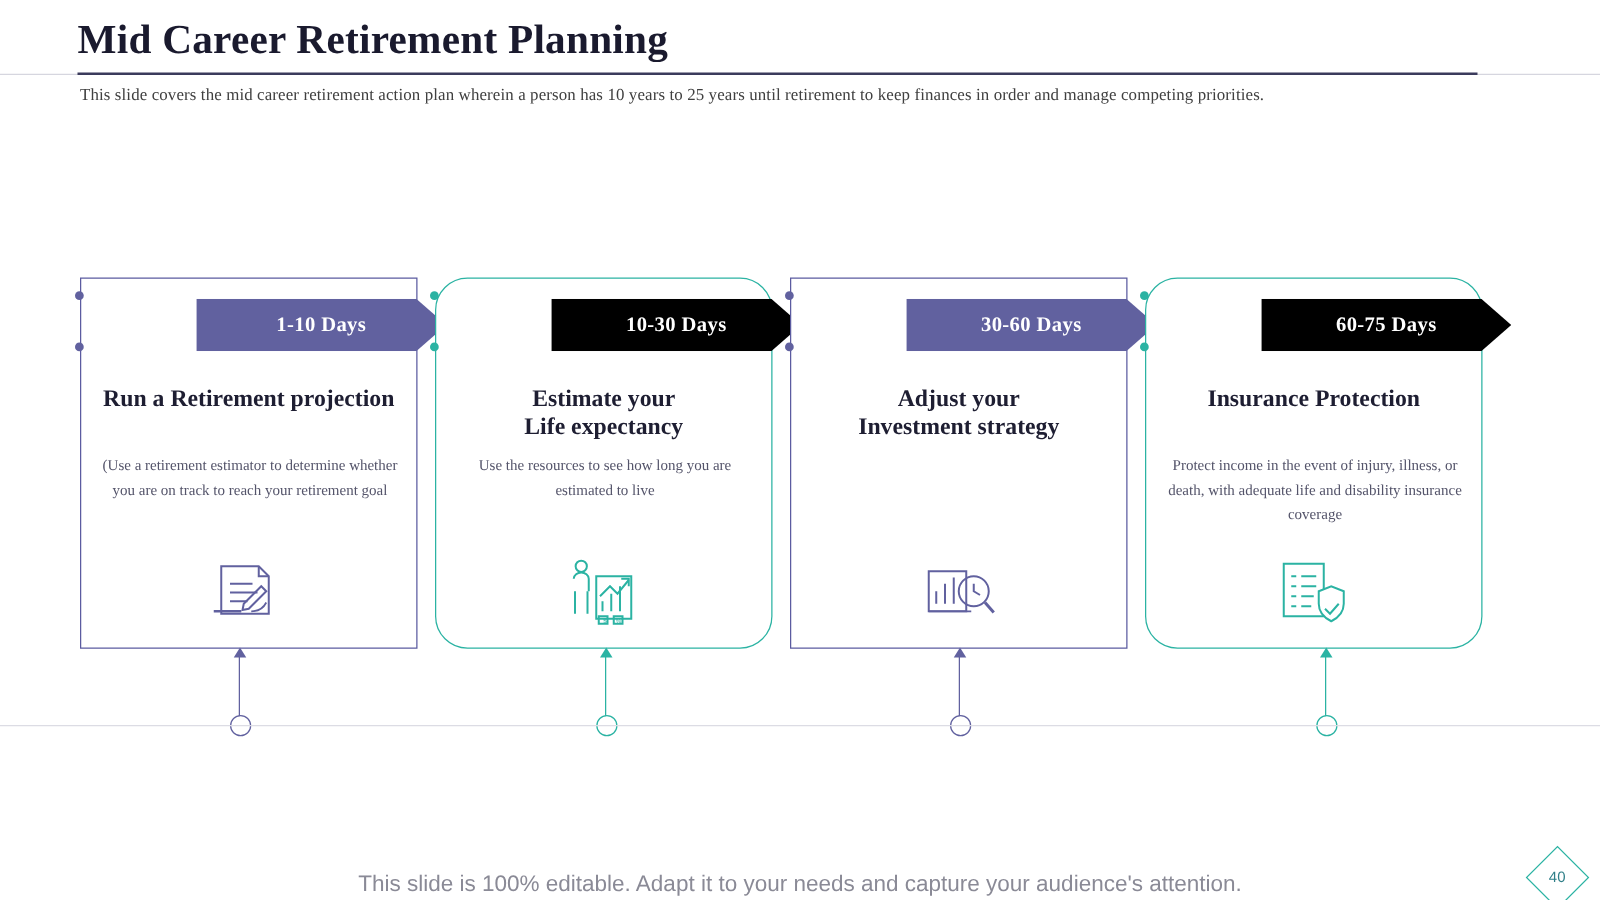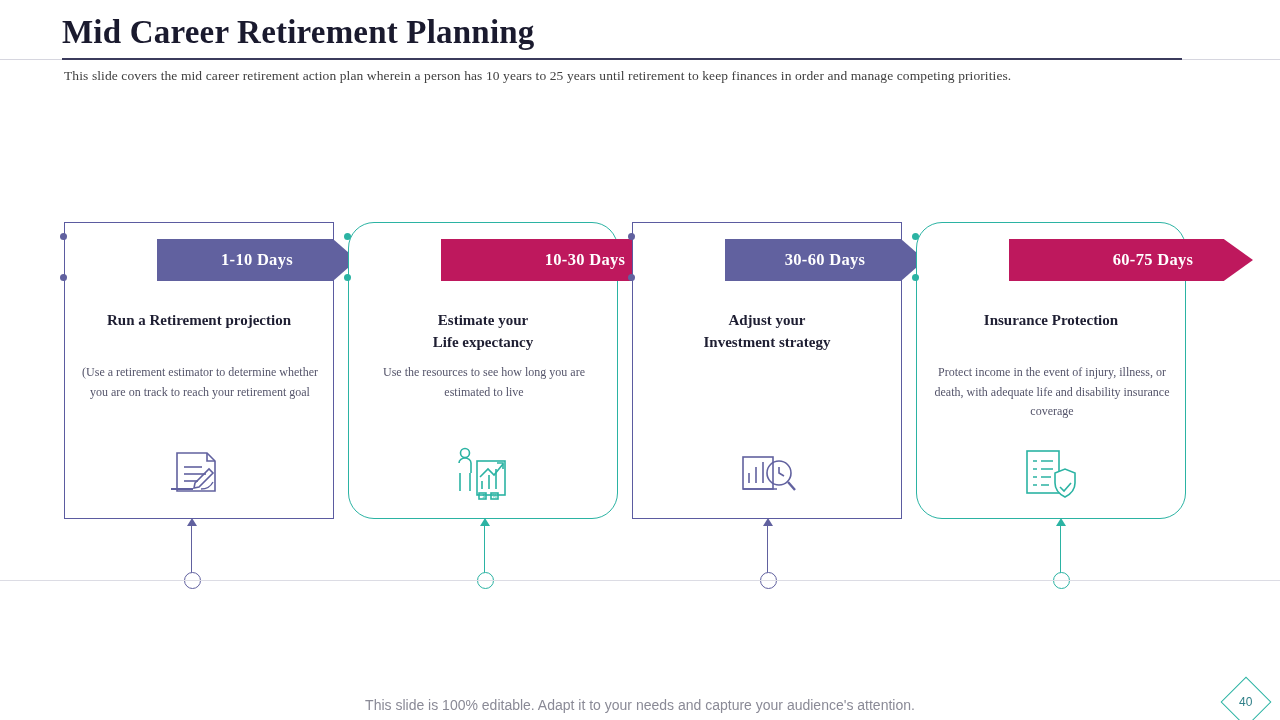--- a/index.html
+++ b/index.html
@@ -86,21 +86,21 @@
     align-items: center;
     justify-content: center;
     color: #ffffff;
     font-size: 16.5px;
     font-weight: 700;
     font-family: "Liberation Serif", serif;
     letter-spacing: 0.3px;
     clip-path: polygon(0 0, 88% 0, 100% 50%, 88% 100%, 0 100%);
   }
   .banner.purple { background: #61619f; }
-  .banner.teal   { background: #be185d; padding-left: 44px; }
+  .banner.teal   { background: #000000; }
   .banner.b0 { left: 157px; }
   .banner.b1 { left: 441px; }
   .banner.b2 { left: 725px; }
   .banner.b3 { left: 1009px; }
 
   
   .dot-sm {
     position: absolute;
     width: 7px;
     height: 7px;
@@ -108,21 +108,21 @@
     background: #61619f;
   }
   .dot-sm.teal { background: #2bb3a3; }
 
   .card-heading {
     position: absolute;
     left: 0;
     top: 86px;
     width: 100%;
     text-align: center;
-    font-size: 15px;
+    font-size: 19px;
     font-weight: 700;
     color: #1e1e32;
     line-height: 22px;
     font-family: "Liberation Serif", serif;
   }
   .card-body {
     position: absolute;
     left: 14px;
     top: 140px;
     width: 242px;
@@ -181,21 +181,21 @@
     background: #dcdce4;
   }
 
   
   #footer-note {
     position: absolute;
     left: 0;
     top: 697px;
     width: 1280px;
     text-align: center;
-    font-size: 14px;
+    font-size: 18px;
     color: #8a8a96;
     font-family: "Liberation Sans", sans-serif;
   }
   #page-badge {
     position: absolute;
     right: 16px;
     top: 684px;
     width: 34px;
     height: 34px;
     transform: rotate(45deg);

